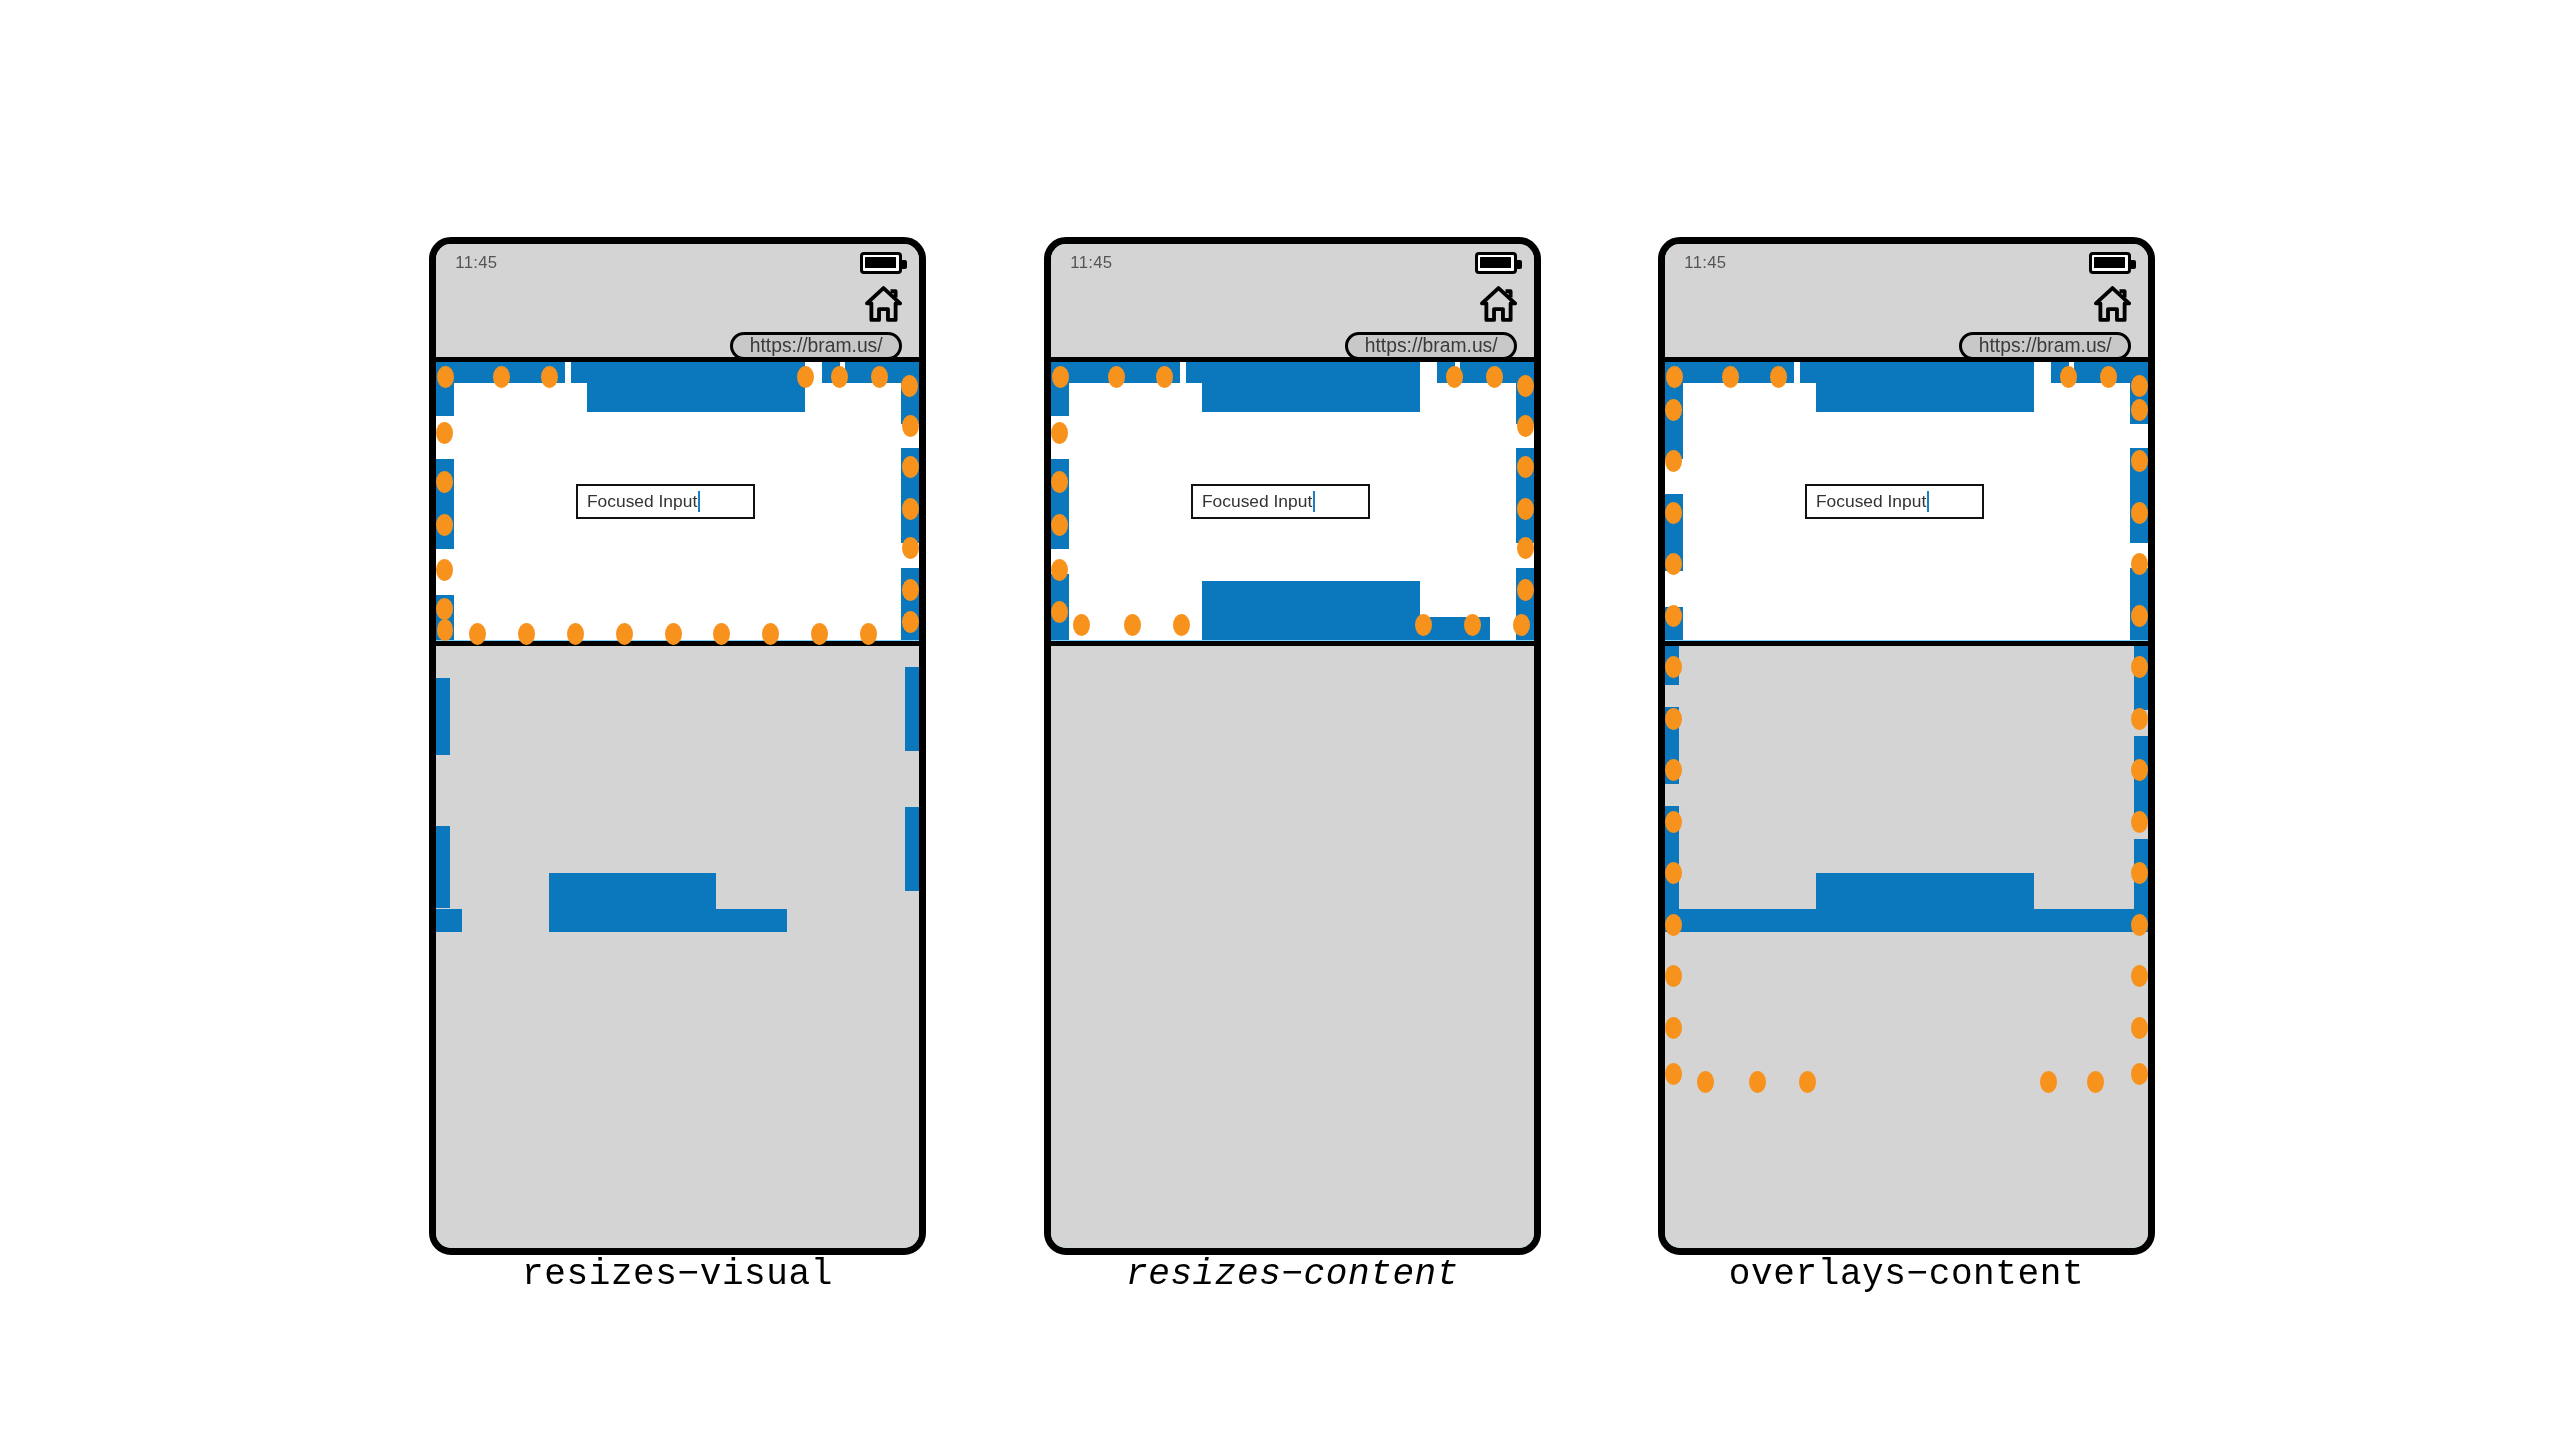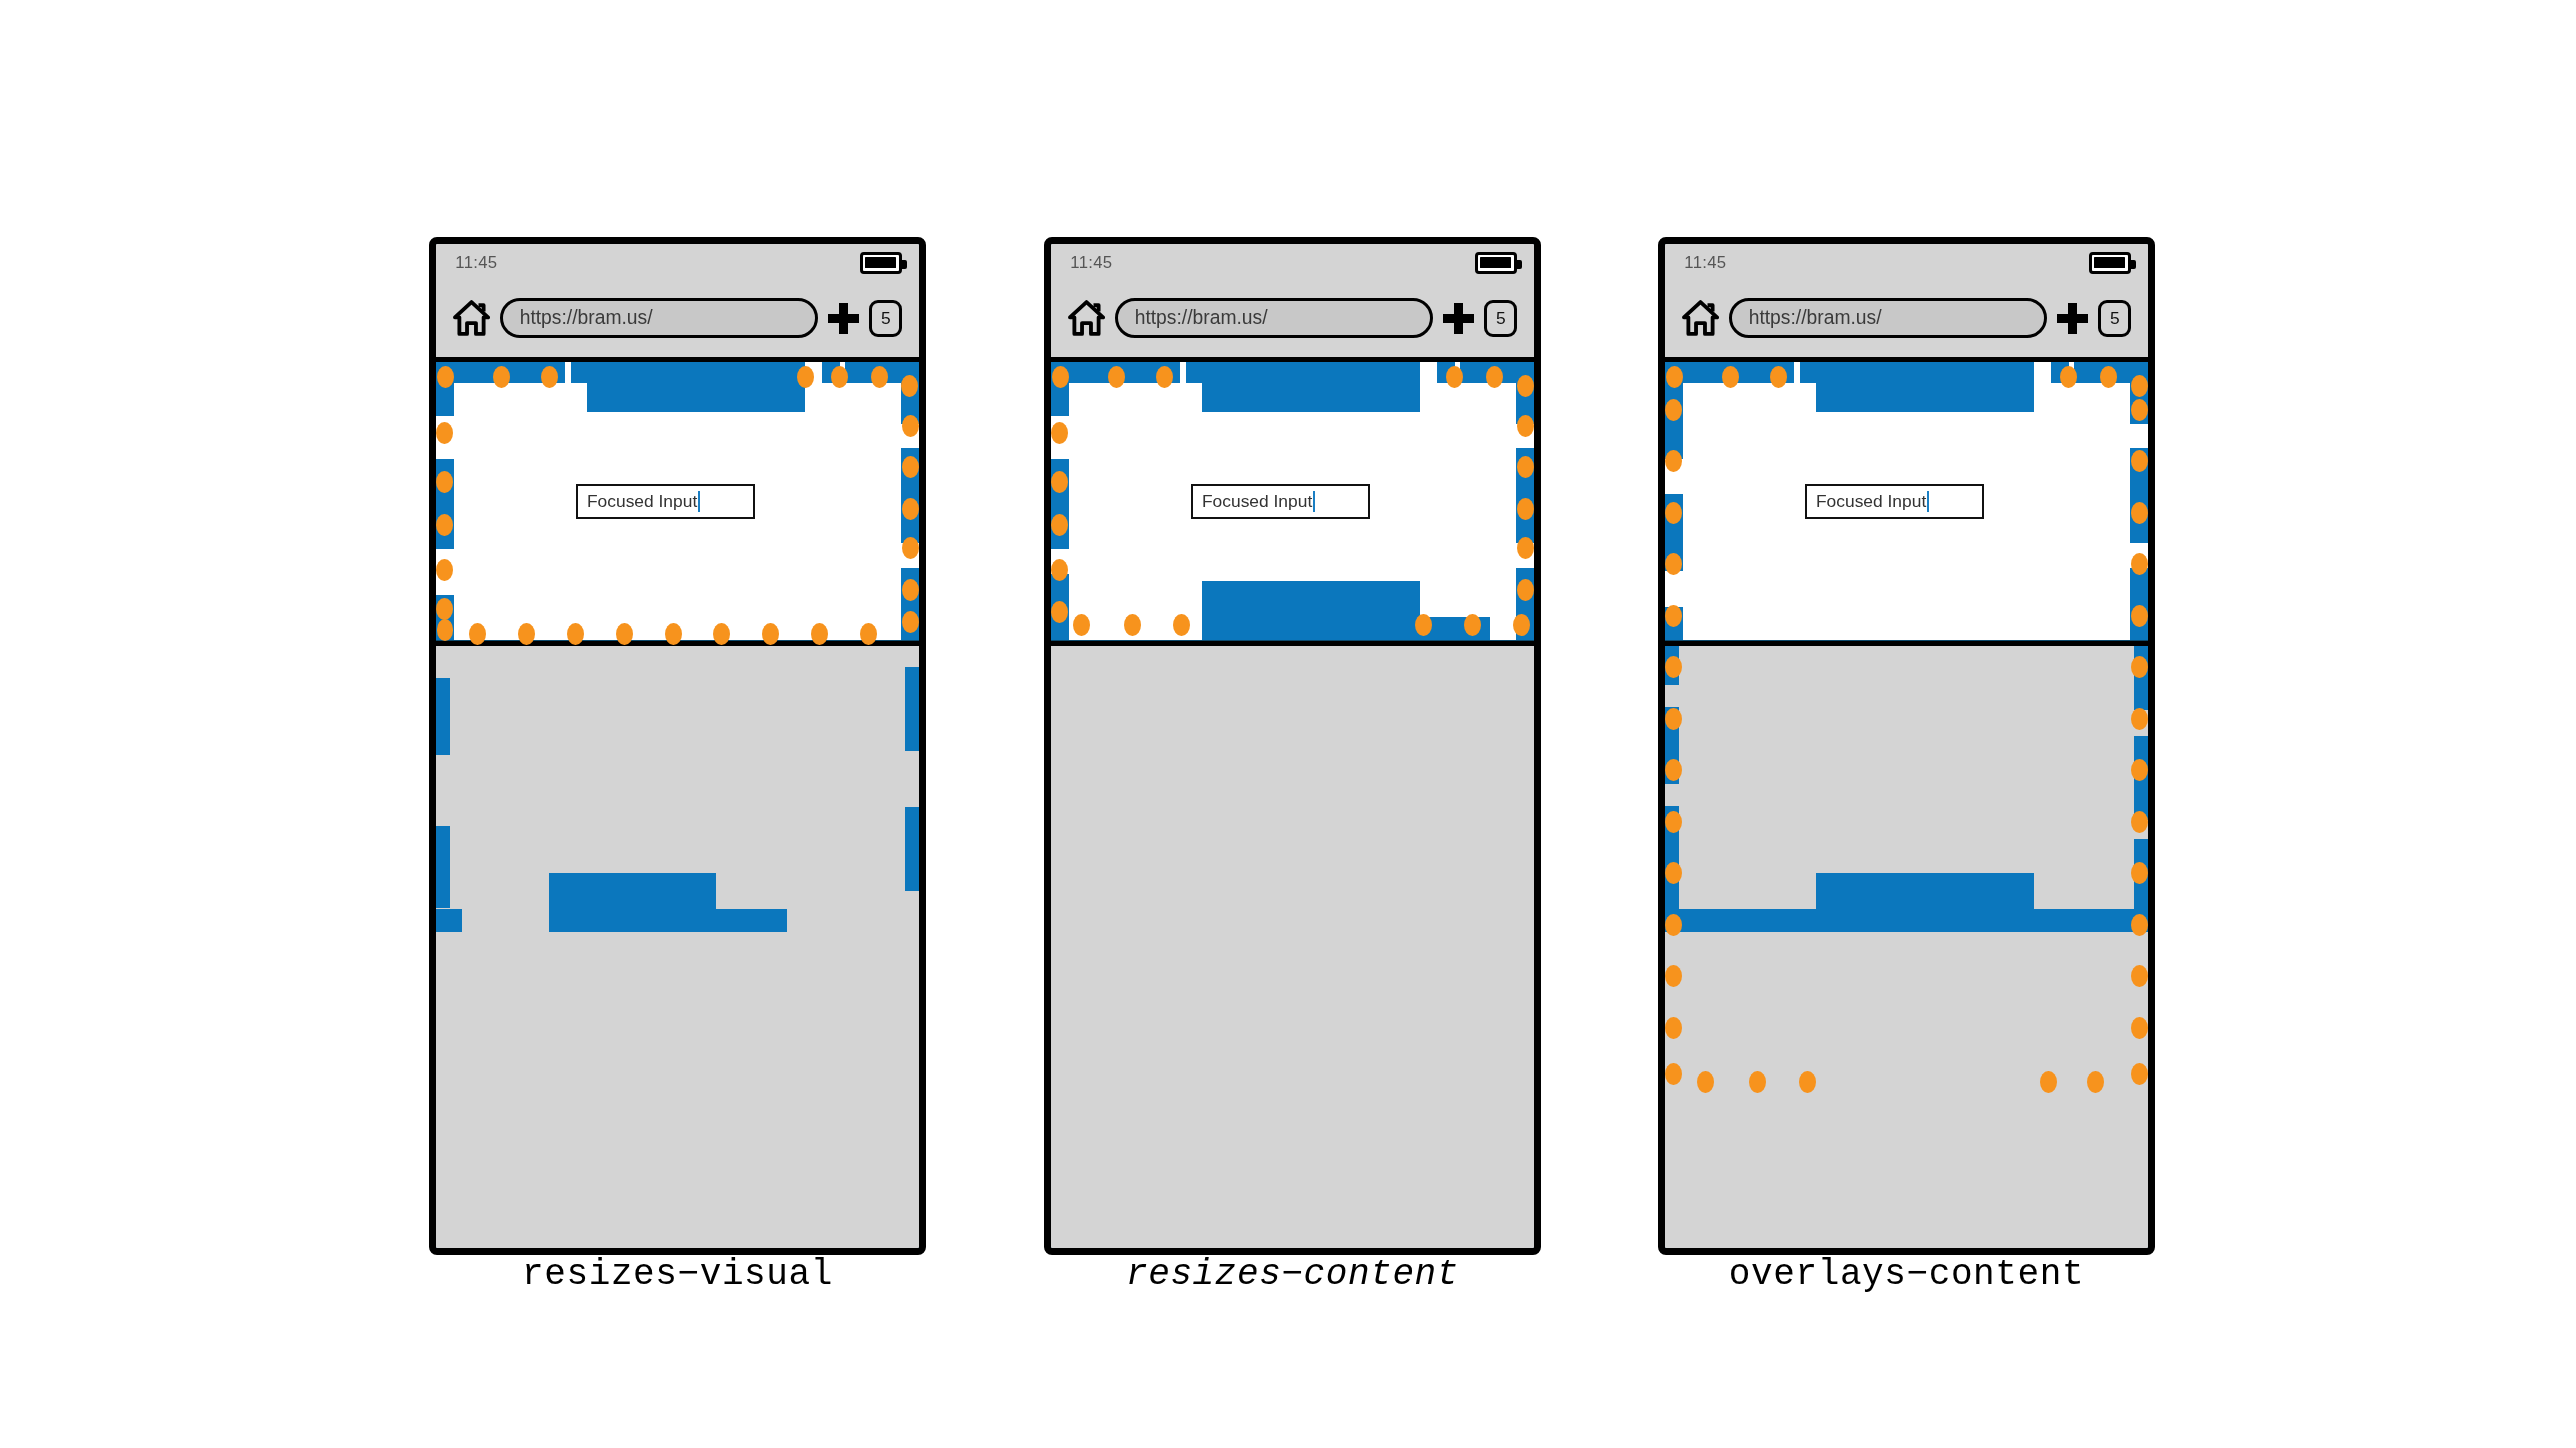--- a/index.html
+++ b/index.html
@@ -10,23 +10,23 @@
     overflow:hidden;
     position:relative;
   }
   .stage{position:absolute;inset:0;}
 
   
   .phone{
     position:absolute;
     width:497px;height:1018px;
     border:7.7px solid #000000;
-    border-radius:8px;
+    border-radius:22px;
     box-sizing:border-box;
-    background:#0c4a6e;
+    background:#7dd3fc;
     overflow:hidden;
   }
 
   
   .chrome{
     position:absolute;left:0;right:0;top:0;
     height:118px;
     background:#d4d4d4;
     border-bottom:5.8px solid #000;
     box-sizing:border-box;
@@ -46,23 +46,24 @@
   .battery::before{
     content:"";position:absolute;inset:2.6px;background:#000;border-radius:0.6px;
   }
   .battery::after{
     content:"";position:absolute;right:-8.4px;top:5.8px;
     width:5.2px;height:9px;background:#000;border-radius:0 1.9px 1.9px 0;
   }
   .toolbar{
     position:absolute;left:0;right:0;top:42px;
     height:64px;
-    display:flex;align-items:center;
+    display:flex;align-items:flex-end;
     padding:0 16.7px;box-sizing:border-box;
     gap:10.3px;
+    flex-direction:column;
   }
   .home-icon{flex:0 0 auto;width:37px;height:36px;}
   .urlbar{
     flex:1 1 auto;height:40px;
     background:#c8c8c8;
     border:3.2px solid #000;
     border-radius:22px;
     box-sizing:border-box;
     display:flex;align-items:center;
     padding:0 16.7px;

